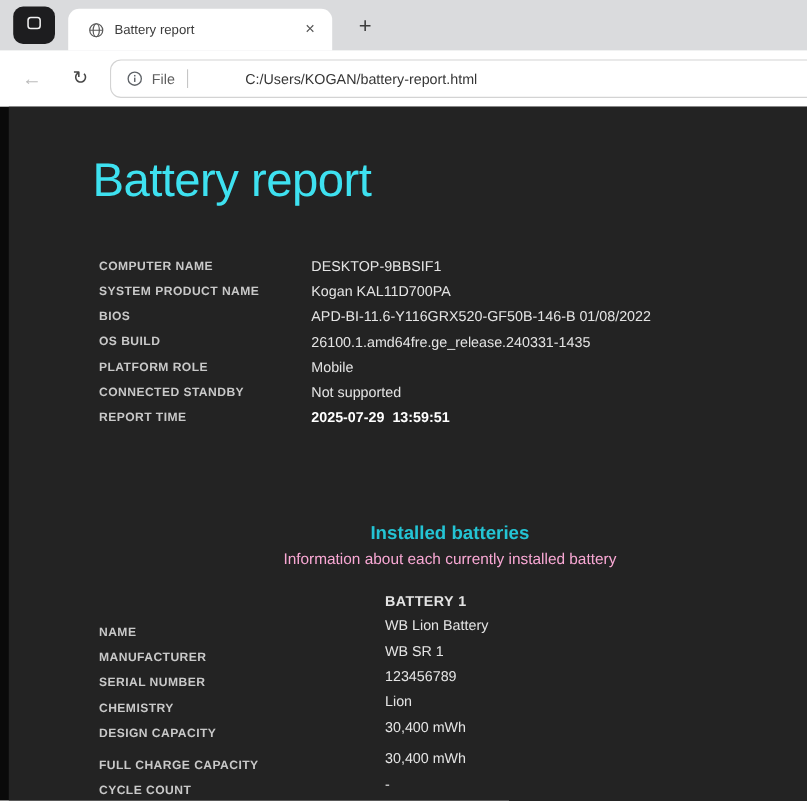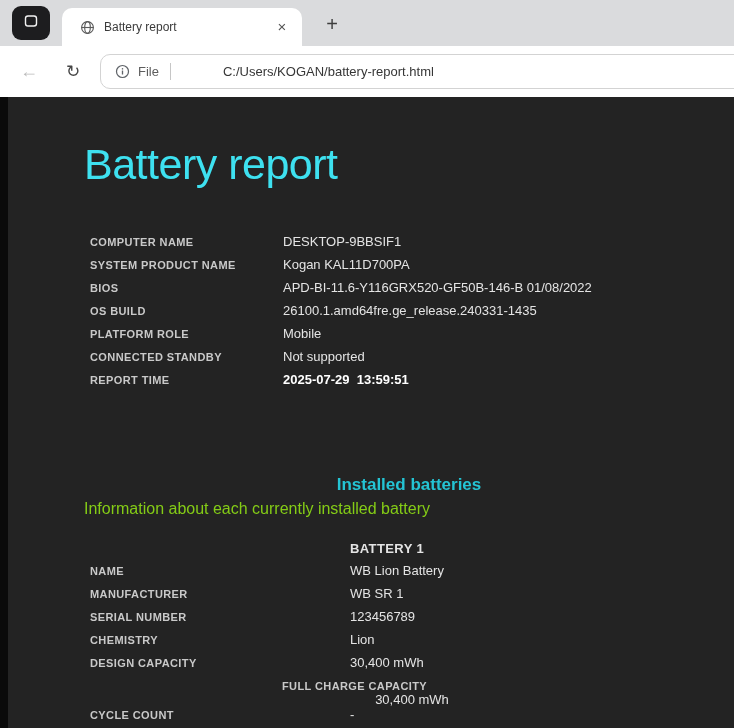--- a/index.html
+++ b/index.html
@@ -36,27 +36,27 @@
   
   .page { position:absolute; top:97px; left:0; right:0; bottom:0; background:var(--page-edge,#0a0a0a); }
   .page-content { position:absolute; left:8px; top:0; right:0; bottom:0; background:var(--page-bg,#232323); overflow:hidden; }
   .page-title { margin:44px 0 0 76px; font-size:43px; font-weight:300; letter-spacing:-0.5px;
                 color:var(--accent,#3ee1f0); line-height:1.1; }
   .info-table { margin:42px 1px 0 82px; }
   .row { display:flex; align-items:center; height:23px; }
   .row .label { width:193px; font-size:11px; font-weight:bold; letter-spacing:0.4px; color:#c9c9c9; }
   .row .value { font-size:13px; color:#e4e4e4; white-space:pre; }
   .row .value.bold { font-weight:bold; color:#ffffff; }
-  .row.gap-top { margin-top:6px;flex-direction:column; }
+  .row.gap-top { margin-top:6px; }
 
   .section-heading { margin:84px 0 0 76px; font-size:17px; font-weight:bold; color:var(--section-accent,#24c4d4);text-align:center; }
-  .subtitle { margin:5px 0 0 76px; font-size:16px; color:#84cc16; }
+  .subtitle { margin:5px 0 0 76px; font-size:14px; color:#f9a8d4;text-align:center; }
 
   .battery-table { margin:20px 0 0 82px; }
-  .battery-table .label { width:260px; }
+  .battery-table .label { width:260px;margin-top:12px; }
   .battery-table .header-row { height:21px; }
   .col-header { font-size:11px; font-weight:bold; letter-spacing:0.4px; color:#cfcfcf; }
 </style>
 </head>
 <body>
 
 <div class="window">
 
   <div class="tabstrip">
     <div class="tab-actions-btn">

